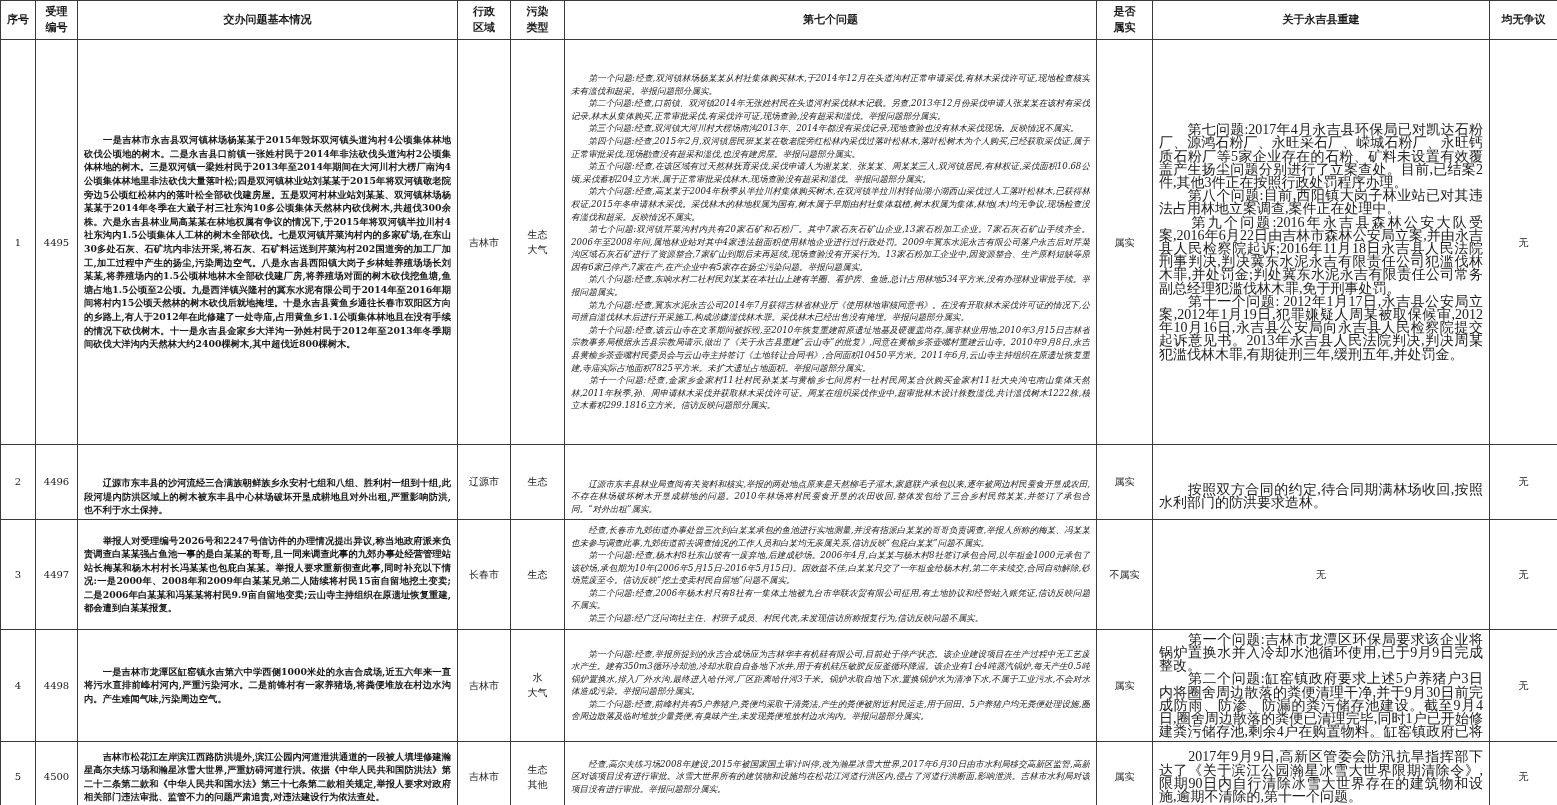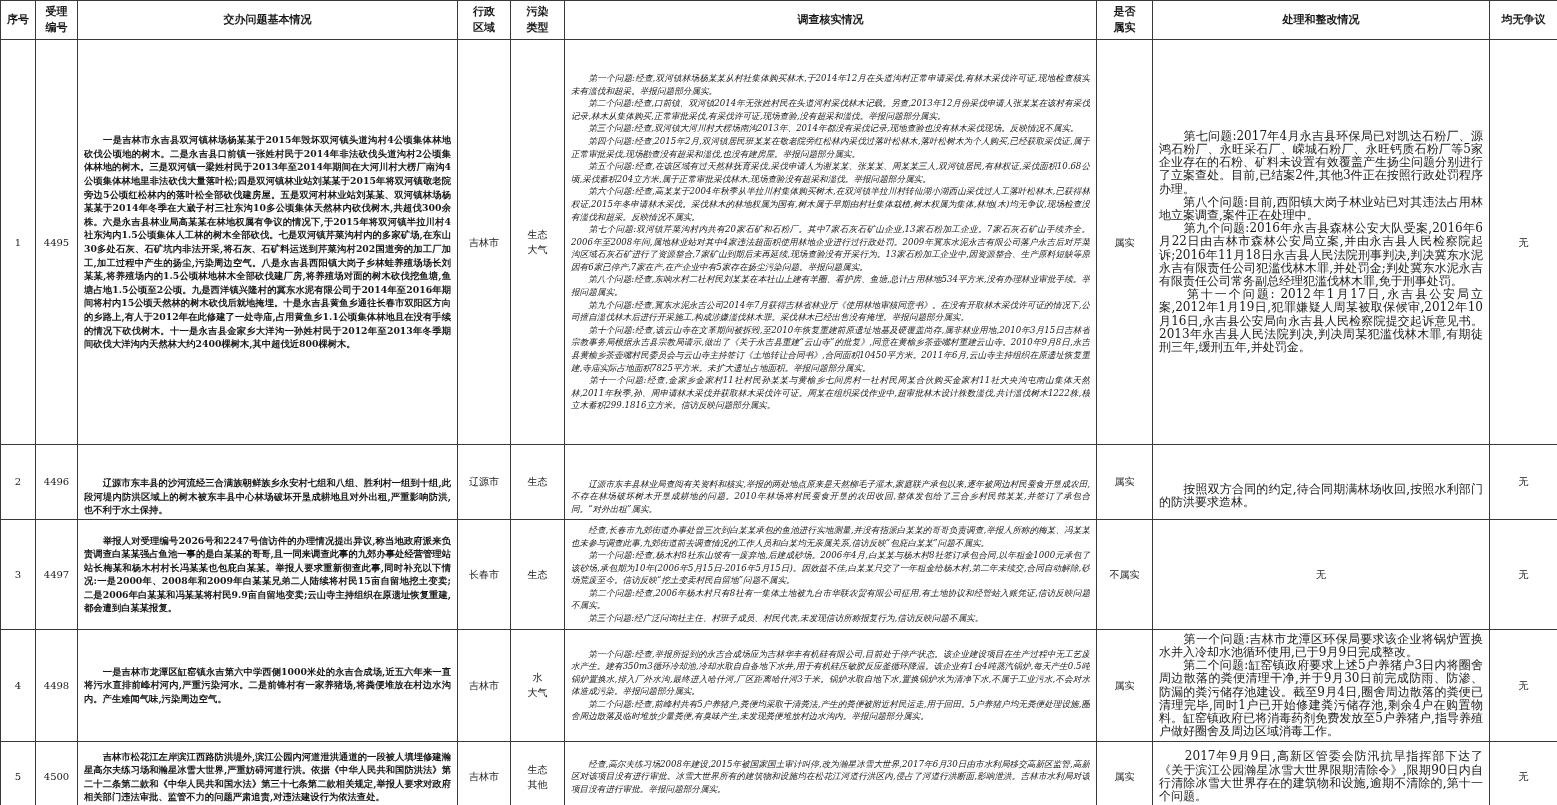--- a/index.html
+++ b/index.html
@@ -6,21 +6,21 @@
   body{width:1557px;height:805px;overflow:hidden;color:#1a1a1a;
        font-family:"DejaVu Serif","Liberation Serif",serif;}
   table{border-collapse:collapse;table-layout:fixed;width:1557px;}
   th,td{border:1px solid #3a3a3a;vertical-align:middle;padding:2px 6px;overflow:hidden;}
   th{font-size:11px;font-weight:bold;text-align:center;white-space:pre-line;line-height:1.5;height:34px;padding:2px 2px;}
   td{font-size:10px;}
   .ctr{text-align:center;white-space:pre-line;line-height:1.5;padding:2px 2px;}
   .txt{text-align:justify;white-space:pre-wrap;}
   .c3{font-size:9.3px;line-height:13.6px;font-weight:bold;}
   .c6{font-size:8.6px;line-height:12.6px;font-style:italic;}
-  .c8{font-size:12px;line-height:13.2px;}
+  .c8{font-size:14px;line-height:13.2px;font-family:Liberation Serif, serif;}
   .clip{overflow:hidden;}
   tr.r1{height:405px;} tr.r2{height:65px;} tr.r3{height:110px;} tr.r4{height:112px;} tr.r5{height:71px;}
   tr.r1 .clip{max-height:397px;} tr.r2 .clip{max-height:58px;margin-top:29px;} tr.r3 .clip{max-height:103px;}
   tr.r4 .clip{max-height:105px;} tr.r5 .clip{max-height:64px;}
 </style>
 </head>
 <body>
 
 <table>
   <colgroup>
@@ -37,24 +37,24 @@
   <thead>
     <tr>
       <th>序号</th>
       <th>受理
 编号</th>
       <th>交办问题基本情况</th>
       <th>行政
 区域</th>
       <th>污染
 类型</th>
-      <th>调查核实情况</th>
+      <th>第七个问题</th>
       <th>是否
 属实</th>
-      <th>处理和整改情况</th>
+      <th>关于永吉县重建</th>
       <th>均无争议</th>
     </tr>
   </thead>
   <tbody>
     <tr class="r1">
       <td class="ctr">1</td>
       <td class="ctr">4495</td>
       <td class="txt c3"><div class="clip">　　一是吉林市永吉县双河镇林场杨某某于2015年毁坏双河镇头道沟村4公顷集体林地砍伐公顷地的树木。二是永吉县口前镇一张姓村民于2014年非法砍伐头道沟村2公顷集体林地的树木。三是双河镇一梁姓村民于2013年至2014年期间在大河川村大楞厂南沟4公顷集体林地里非法砍伐大量落叶松;四是双河镇林业站刘某某于2015年将双河镇敬老院旁边5公顷红松林内的落叶松全部砍伐建房屋。五是双河村林业站刘某某、双河镇林场杨某某于2014年冬季在大崴子村三社东沟10多公顷集体天然林内砍伐树木,共超伐300余株。六是永吉县林业局高某某在林地权属有争议的情况下,于2015年将双河镇半拉川村4社东沟内1.5公顷集体人工林的树木全部砍伐。七是双河镇芹菜沟村内的多家矿场,在东山30多处石灰、石矿坑内非法开采,将石灰、石矿料运送到芹菜沟村202国道旁的加工厂加工,加工过程中产生的扬尘,污染周边空气。八是永吉县西阳镇大岗子乡林蛙养殖场场长刘某某,将养殖场内的1.5公顷林地林木全部砍伐建厂房,将养殖场对面的树木砍伐挖鱼塘,鱼塘占地1.5公顷至2公顷。九是西洋镇兴隆村的冀东水泥有限公司于2014年至2016年期间将村内15公顷天然林的树木砍伐后就地掩埋。十是永吉县黄鱼乡通往长春市双阳区方向的乡路上,有人于2012年在此修建了一处寺庙,占用黄鱼乡1.1公顷集体林地且在没有手续的情况下砍伐树木。十一是永吉县金家乡大洋沟一孙姓村民于2012年至2013年冬季期间砍伐大洋沟内天然林大约2400棵树木,其中超伐近800棵树木。</div></td>
       <td class="ctr">吉林市</td>
       <td class="ctr">生态

